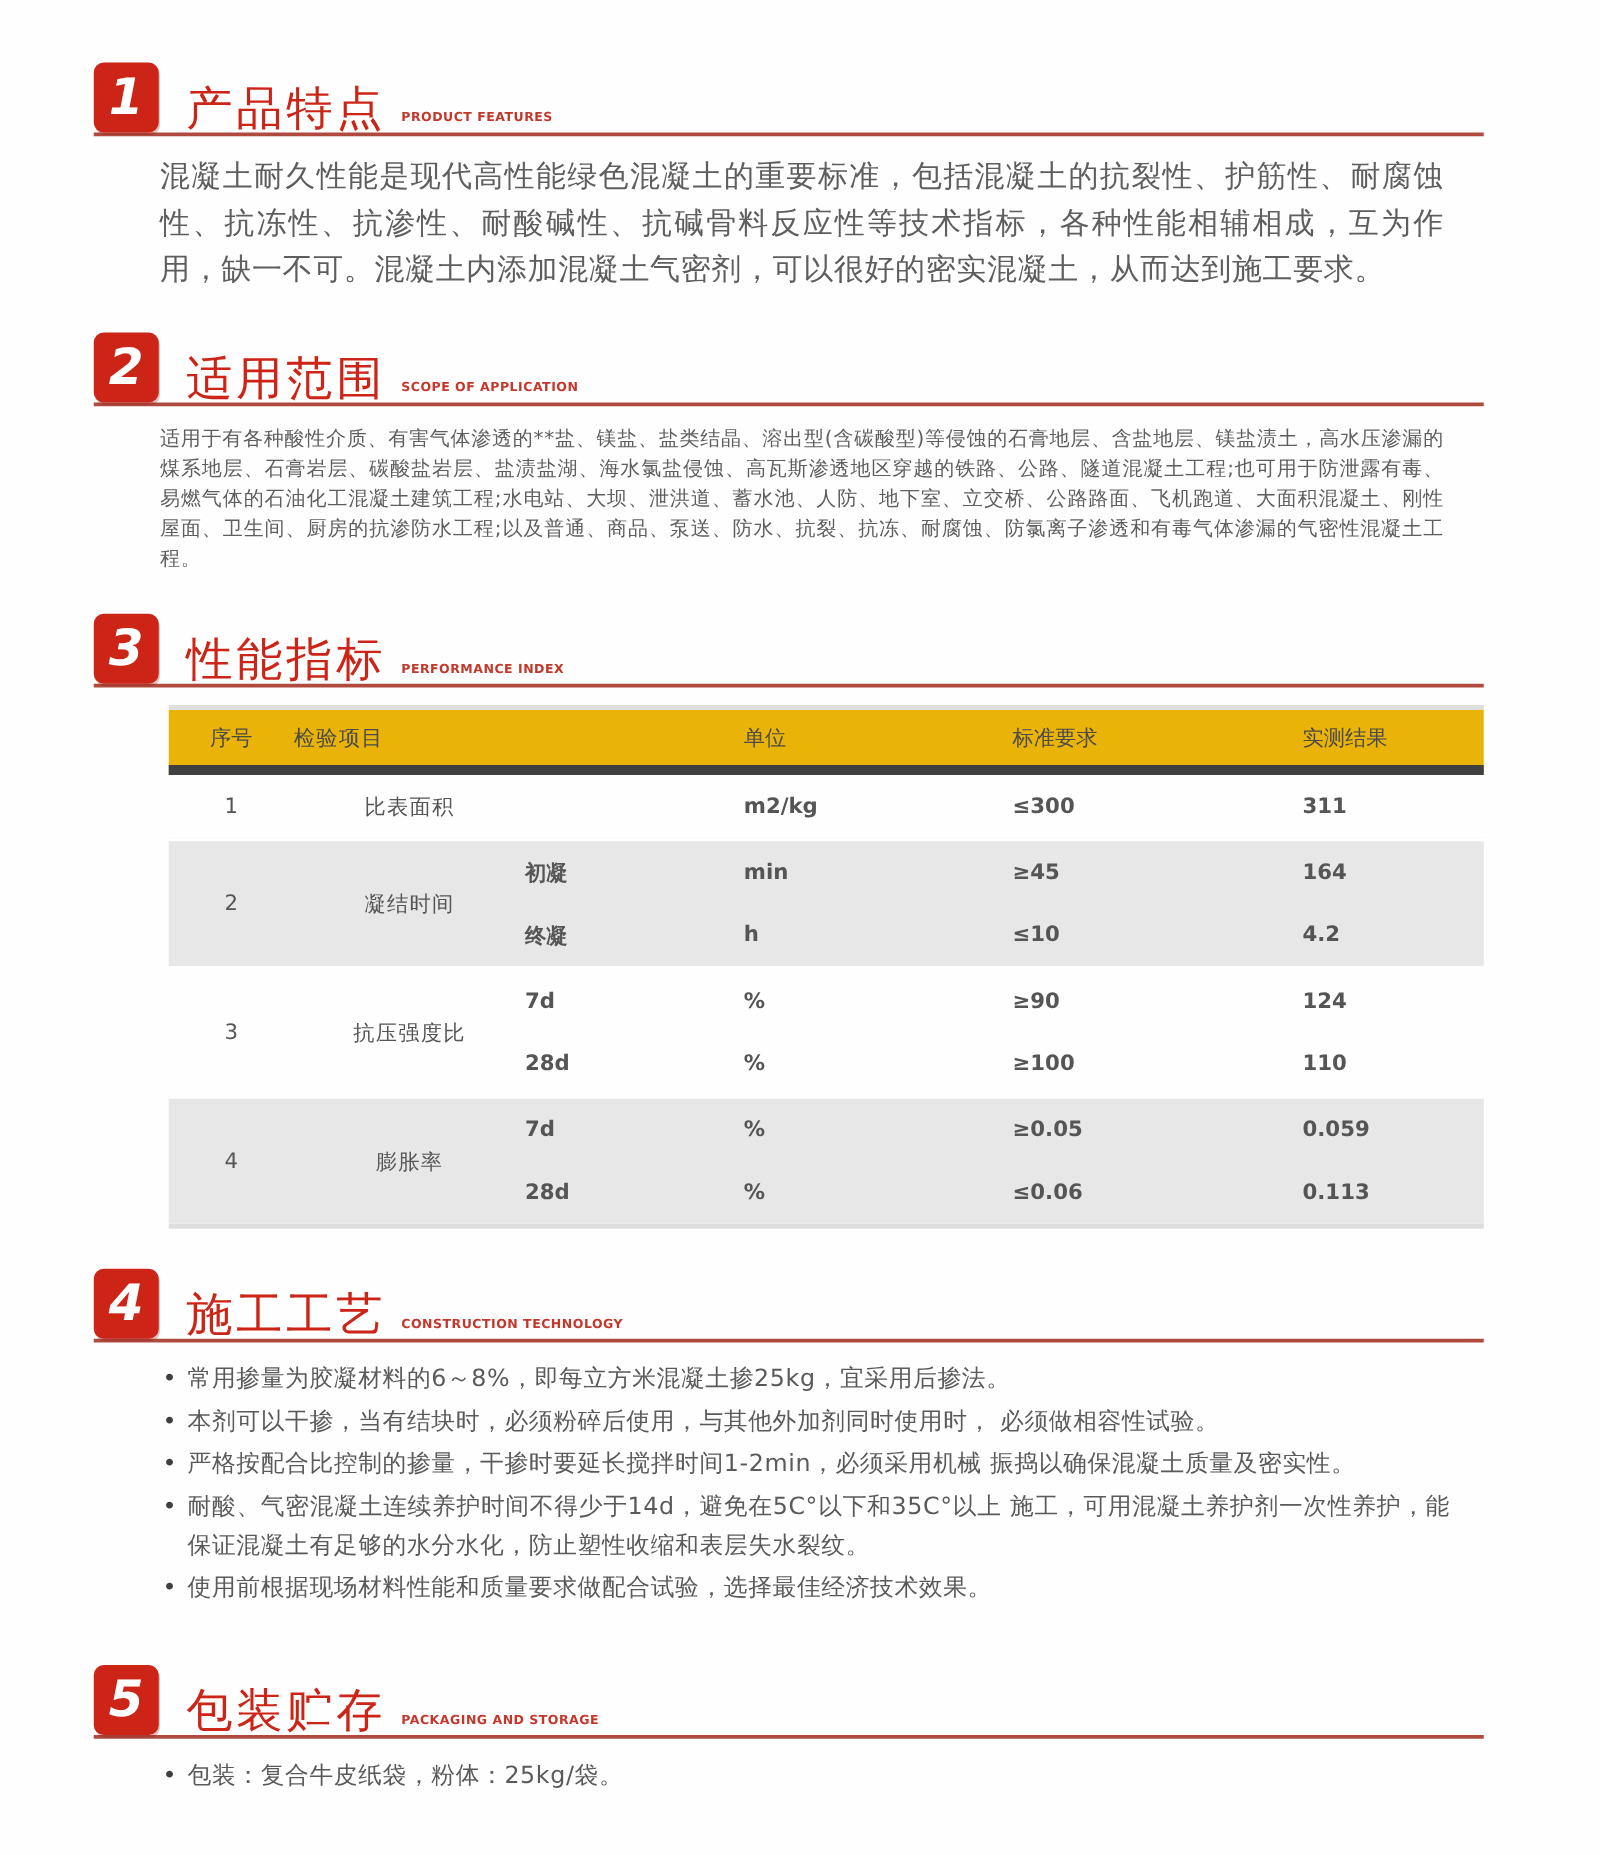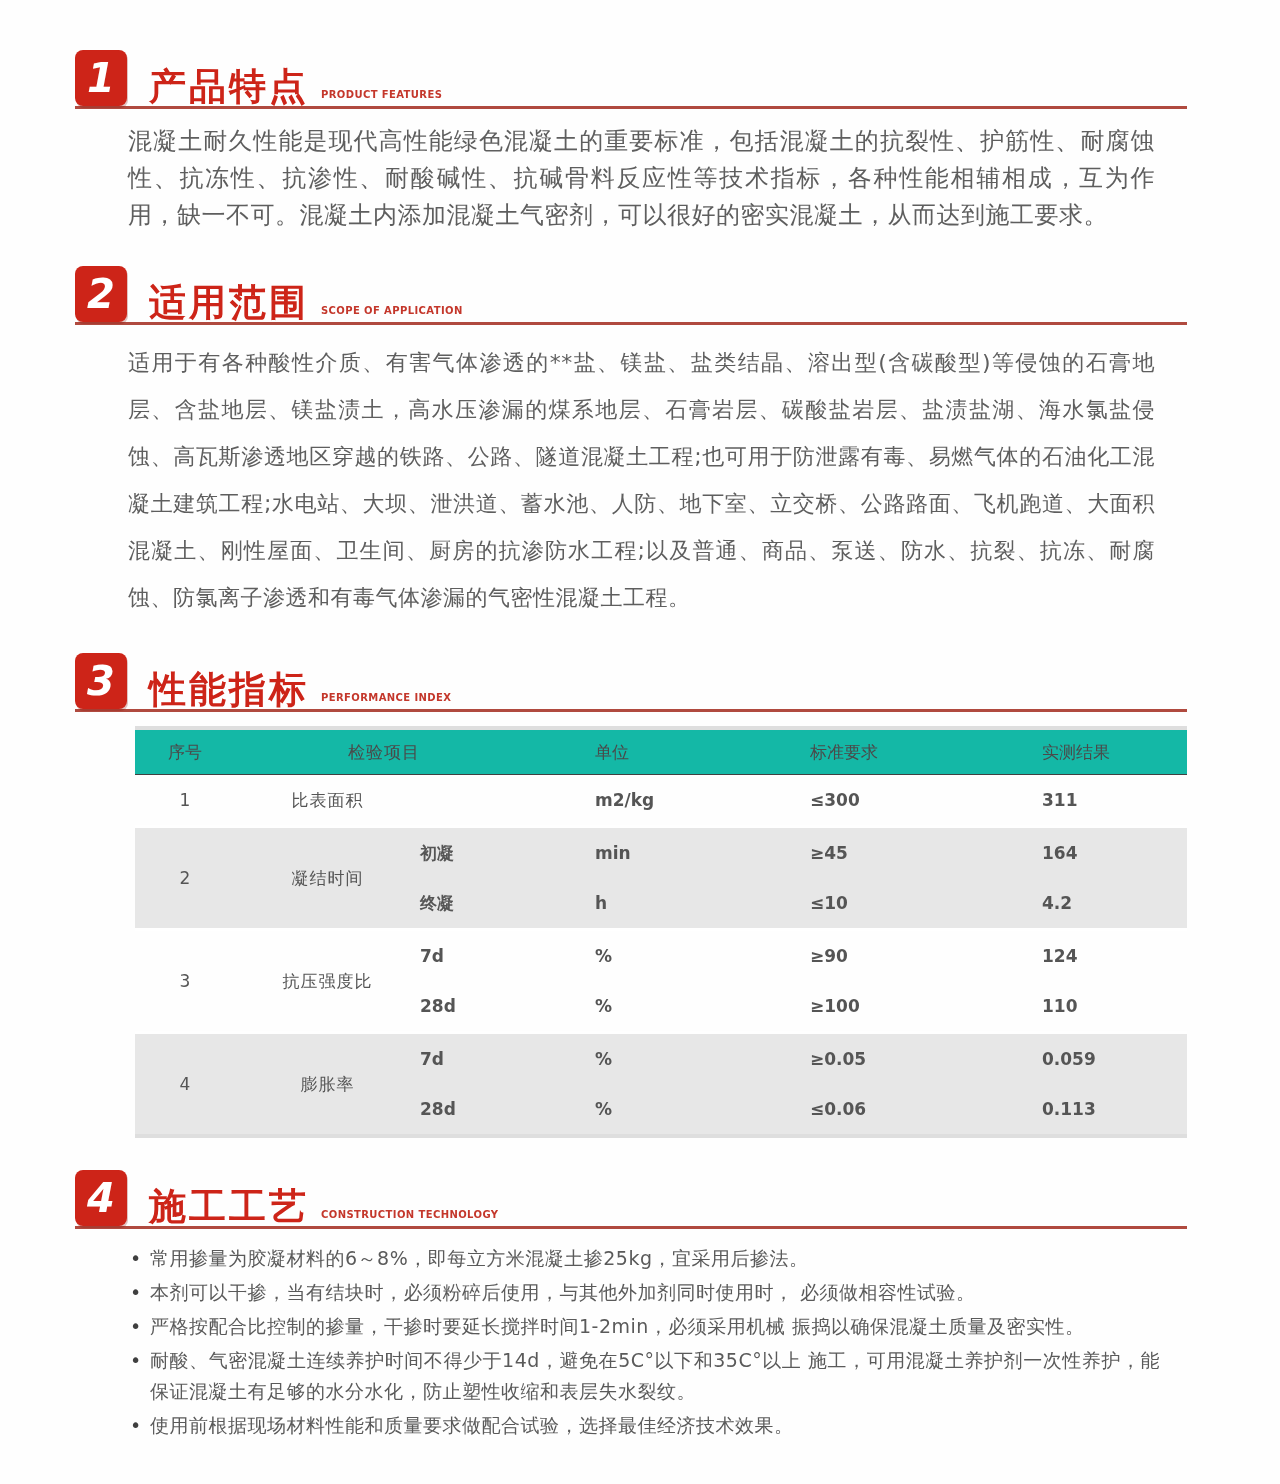--- a/index.html
+++ b/index.html
@@ -34,63 +34,63 @@
     font-weight:bold;
     font-style:italic;
     display:flex;align-items:center;justify-content:center;
     box-shadow:1px 2px 0 rgba(140,20,10,0.25);
     flex:0 0 auto;
   }
   .sec-title-zh{
     margin:0 0 1px 22px;
     font-size:37px;
     line-height:1;
-    font-weight:700;
+    font-weight:400;
     color:#cd2418;
     letter-spacing:3px;
   }
   .sec-title-en{
     margin:0 0 6px 12px;
     font-size:10px;
     font-weight:700;
     color:#c4372b;
     letter-spacing:0.4px;
   }
   
   .para{
     margin:14px 0 0 53px;
     width:1027px;
     text-align:justify;
     color:#5e5e5e;
   }
   .para.p1{font-size:24px;line-height:37px;letter-spacing:0.5px;}
-  .para.p2{font-size:22px;line-height:47px;letter-spacing:0.5px;}
+  .para.p2{font-size:16px;line-height:24px;letter-spacing:0.5px;}
   
   .ptable{
     width:1052px;
     margin:14px 0 0 60px;
     border-top:4px solid #dedede;
     border-bottom:4px solid #dedede;
     font-size:17px;
     color:#555555;
   }
   .t-head{
     display:flex;
     align-items:center;
     height:44px;
-    background:#14b8a6;
-    border-bottom:1px solid #404040;
+    background:#eab308;
+    border-bottom:8px solid #404040;
     color:#4a4a4a;
   }
   .t-group{display:flex;}
   .t-group + .t-group{border-top:3px solid #ffffff;}
   .t-group.shaded{background:#e7e7e7;}
   .c{box-sizing:border-box;}
   .c.no{width:100px;text-align:center;}
-  .c.item{width:185px;text-align:right;letter-spacing:1px;}
+  .c.item{width:185px;text-align:left;letter-spacing:1px;}
   .c.cond{width:140px;text-align:left;}
   .c.unit{width:215px;padding-left:35px;}
   .c.req{width:235px;padding-left:35px;}
   .c.result{flex:1;padding-left:32px;}
   .t-group .c.no,.t-group .c.item{
     display:flex;align-items:center;justify-content:center;
   }
   .subcol{flex:1;display:flex;flex-direction:column;}
   .subrow{display:flex;align-items:center;height:50px;font-weight:bold;}
   

